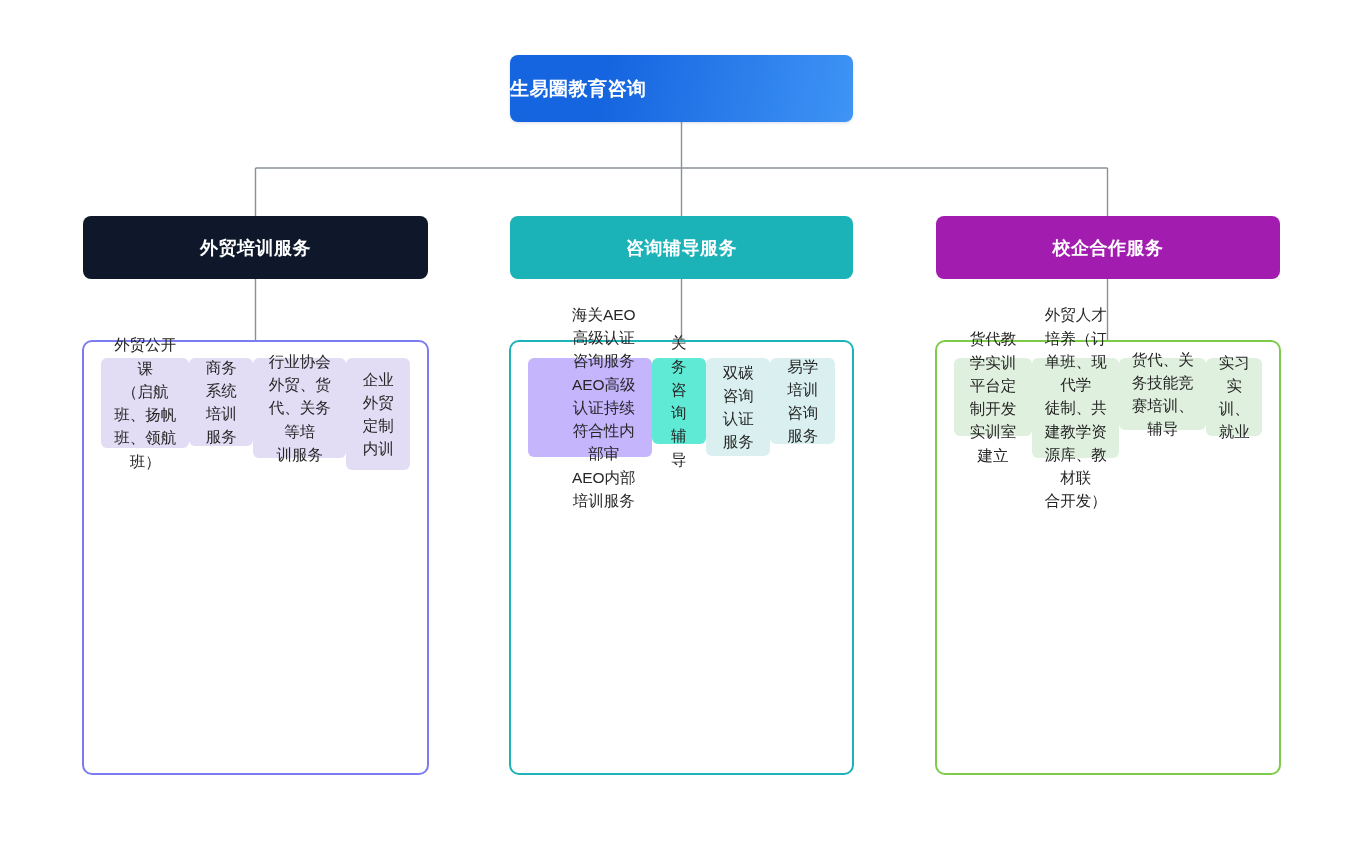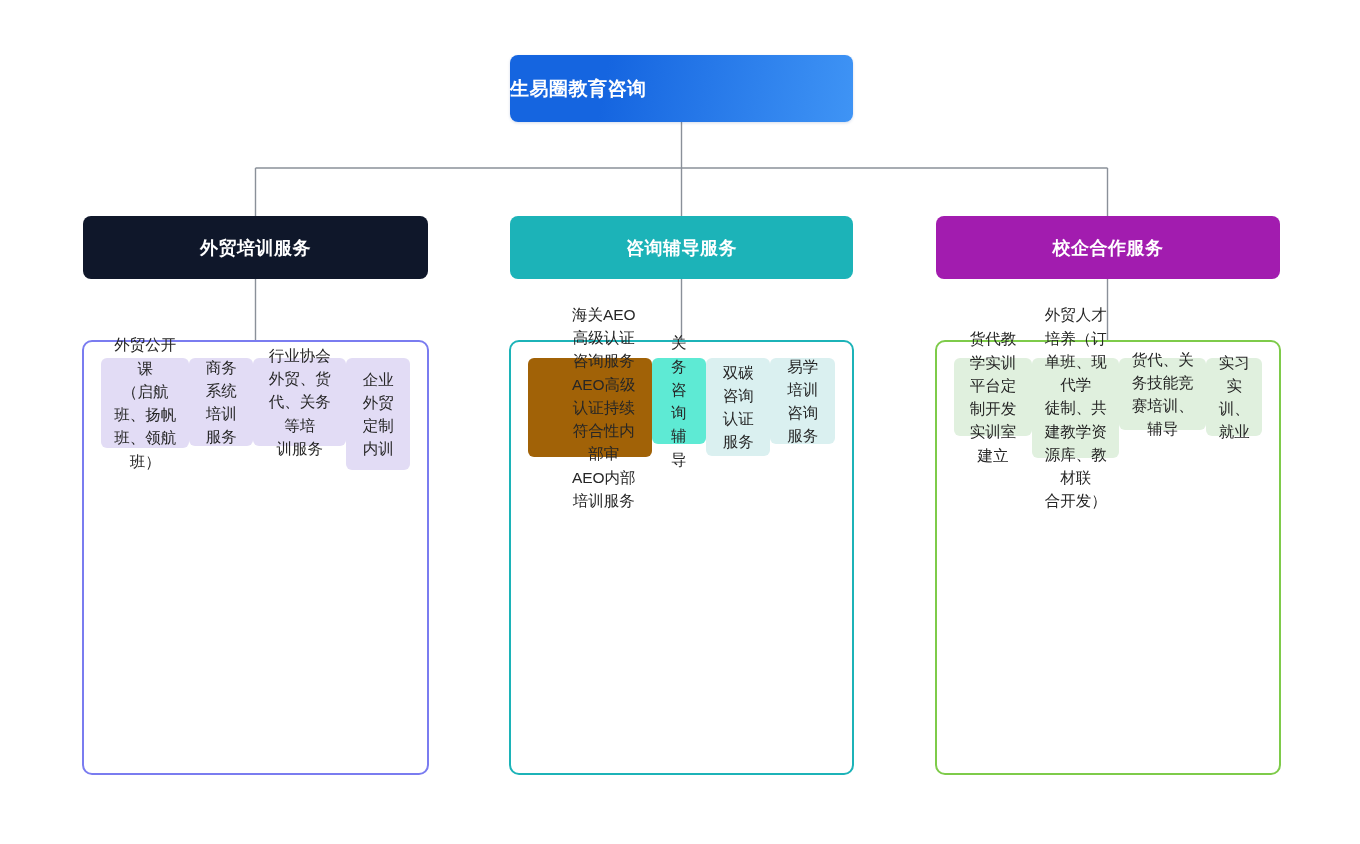--- a/index.html
+++ b/index.html
@@ -106,21 +106,21 @@
     white-space: pre-line;
   }
   #container-col-0 .item-card { background: #e2dcf5; }
   #container-col-1 .item-card { background: #daf0f0; }
   #container-col-2 .item-card { background: #e0f0de; }
 
   
   #container-col-0 .item-card { height: 88px; }
   #container-col-0 .item-card:nth-child(1) { height: 90px; }
   #container-col-0 .item-card:nth-child(2) { height: 88px; }
-  #container-col-0 .item-card:nth-child(3) { height: 88px; }
+  #container-col-0 .item-card:nth-child(3) { height: 100px; }
   #container-col-0 .item-card:nth-child(4) { height: 112px; }
 
   #container-col-1 .item-card:nth-child(1) { height: 99px; }
   #container-col-1 .item-card:nth-child(2) { height: 86px; }
   #container-col-1 .item-card:nth-child(3) { height: 98px; }
   #container-col-1 .item-card:nth-child(4) { height: 86px; }
 
   #container-col-2 .item-card:nth-child(1) { height: 78px; }
   #container-col-2 .item-card:nth-child(2) { height: 100px; }
   #container-col-2 .item-card:nth-child(3) { height: 72px; }
@@ -163,21 +163,21 @@
   <div class="col-container" id="container-col-0" style="border-color: rgb(122, 124, 240);">
     <div class="item-card" style="background: rgb(226, 220, 245);">外贸公开课
 （启航班、扬帆班、领航班）</div>
     <div class="item-card" style="background: rgb(226, 220, 245);">商务系统培训服务</div>
     <div class="item-card" style="background: rgb(226, 220, 245);">行业协会外贸、货代、关务等培
 训服务</div>
     <div class="item-card" style="background: rgb(226, 220, 245);">企业外贸定制内训</div>
   </div>
 
   <div class="col-container" id="container-col-1" style="border-color: rgb(28, 179, 184);">
-    <div class="item-card" style="background: #a16207; padding-left: 40px;">海关AEO高级认证咨询服务
+    <div class="item-card" style="background: #c4b5fd; padding-left: 40px;">海关AEO高级认证咨询服务
 AEO高级认证持续符合性内部审
 AEO内部培训服务</div>
     <div class="item-card" style="background: #5eead4;">关务咨询辅导</div>
     <div class="item-card" style="background: rgb(218, 240, 240);">双碳咨询认证服务</div>
     <div class="item-card" style="background: rgb(218, 240, 240);">易学培训咨询服务</div>
   </div>
 
   <div class="col-container" id="container-col-2" style="border-color: rgb(126, 203, 74);">
     <div class="item-card" style="background: rgb(224, 240, 222);">货代教学实训平台定制开发
 实训室建立</div>

